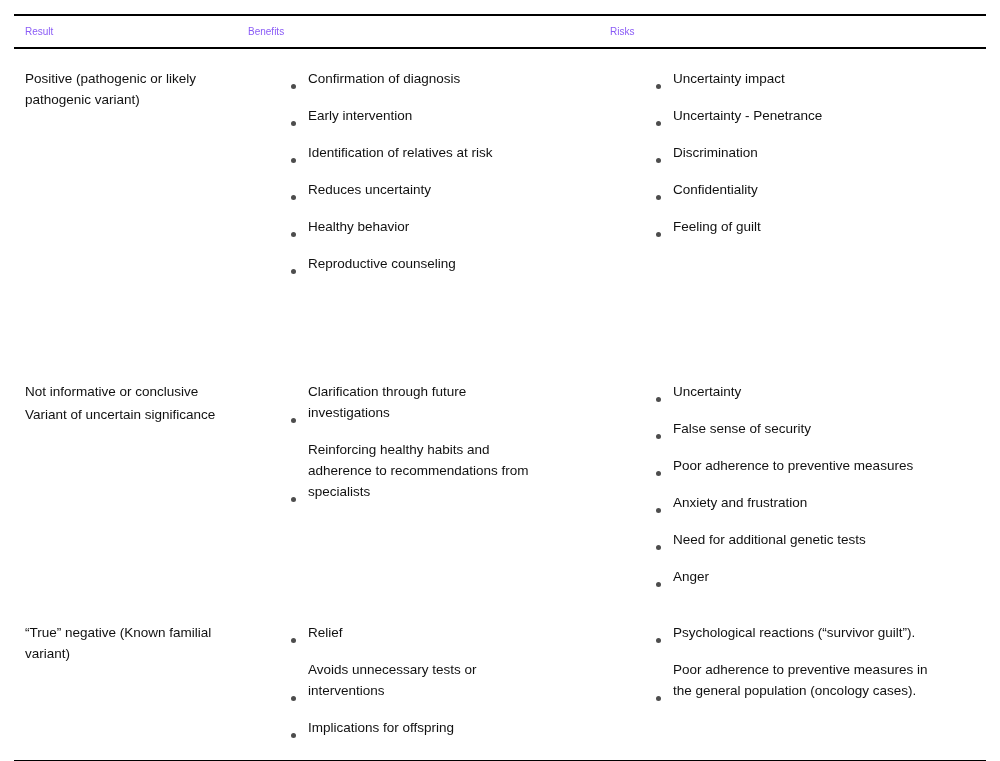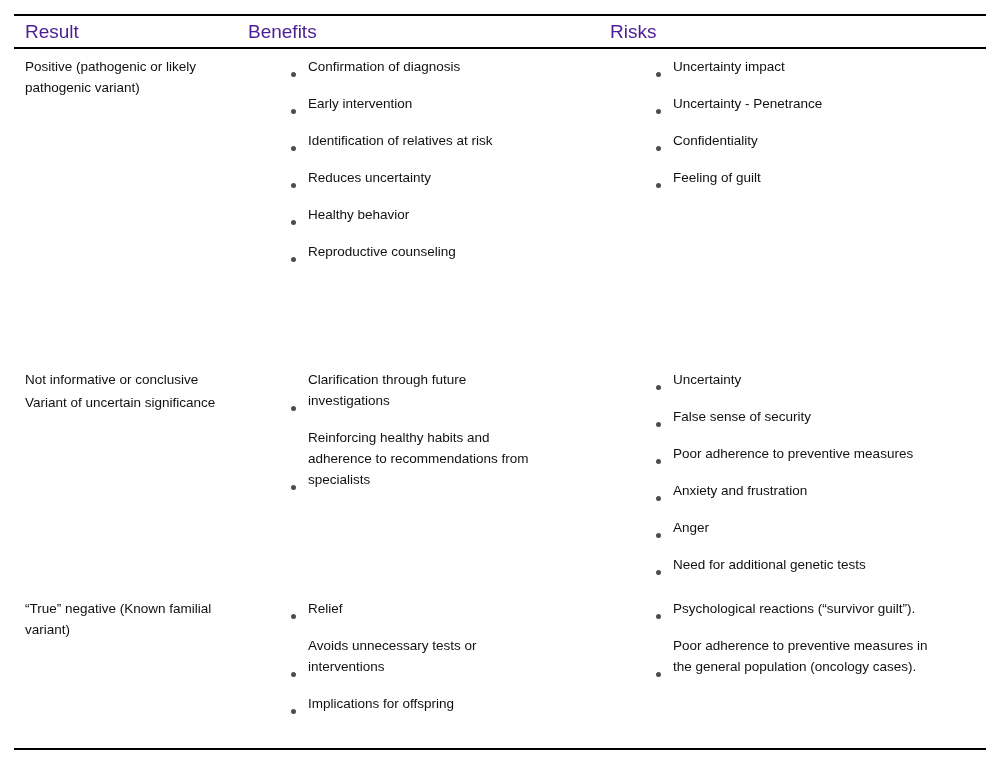--- a/index.html
+++ b/index.html
@@ -22,36 +22,37 @@
     height: 2px;
     background: #000000;
   }
   .header-row {
     display: grid;
     grid-template-columns: 234px 362px 1fr;
     align-items: center;
     padding: 5px 0 5px 0;
   }
   .header-cell {
-    font-size: 19px;
+    font-size: 10px;
     line-height: 21px;
-    color: #4c1d95;
+    color: #8b5cf6;
   }
   .header-cell.first { padding-left: 11px; }
   .trow {
     display: grid;
     grid-template-columns: 234px 362px 1fr;
     padding-top: 7px;
   }
   .trow-0 { min-height: 313px; }
   .trow-1 { min-height: 226px; }
   .trow-2 { min-height: 157px; }
   .cell {
     font-size: 13.5px;
     line-height: 21px;
+    margin-top: 12px;
   }
   .result-cell { padding-left: 11px; }
   .result-para { max-width: 192px; margin-bottom: 2px; }
   .benefits-cell { padding-left: 43px; }
   .risks-cell { padding-left: 46px; }
   .li {
     display: flex;
     align-items: flex-end;
     margin-bottom: 16px;
   }
@@ -113,20 +114,24 @@
           <div class="li">
             <span class="bullet"></span>
             <span class="li-text">Uncertainty impact</span>
           </div>
           <div class="li">
             <span class="bullet"></span>
             <span class="li-text">Uncertainty - Penetrance</span>
           </div>
           <div class="li">
             <span class="bullet"></span>
+            <span class="li-text">Discrimination</span>
+          </div>
+          <div class="li">
+            <span class="bullet"></span>
             <span class="li-text">Confidentiality</span>
           </div>
           <div class="li">
             <span class="bullet"></span>
             <span class="li-text">Feeling of guilt</span>
           </div>
         </div>
       </div>
       <div class="trow trow-1">
         <div class="cell result-cell">
@@ -155,25 +160,25 @@
           <div class="li">
             <span class="bullet"></span>
             <span class="li-text">Poor adherence to preventive measures</span>
           </div>
           <div class="li">
             <span class="bullet"></span>
             <span class="li-text">Anxiety and frustration</span>
           </div>
           <div class="li">
             <span class="bullet"></span>
+            <span class="li-text">Need for additional genetic tests</span>
+          </div>
+          <div class="li">
+            <span class="bullet"></span>
             <span class="li-text">Anger</span>
-          </div>
-          <div class="li">
-            <span class="bullet"></span>
-            <span class="li-text">Need for additional genetic tests</span>
           </div>
         </div>
       </div>
       <div class="trow trow-2">
         <div class="cell result-cell">
           <div class="result-para">“True” negative (Known familial variant)</div>
         </div>
         <div class="cell list-cell benefits-cell">
           <div class="li">
             <span class="bullet"></span>

